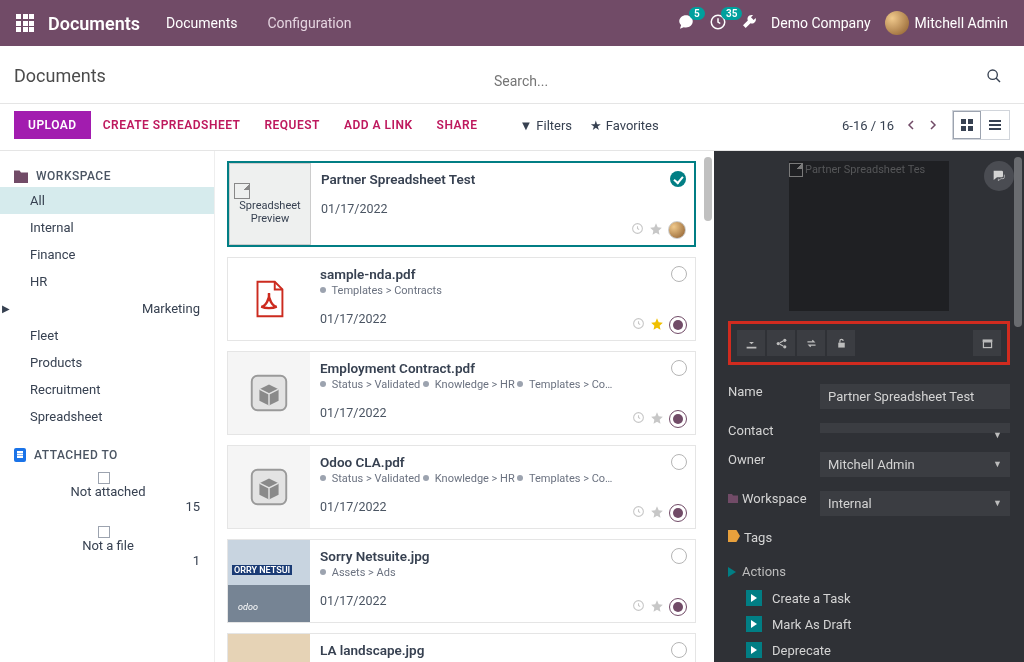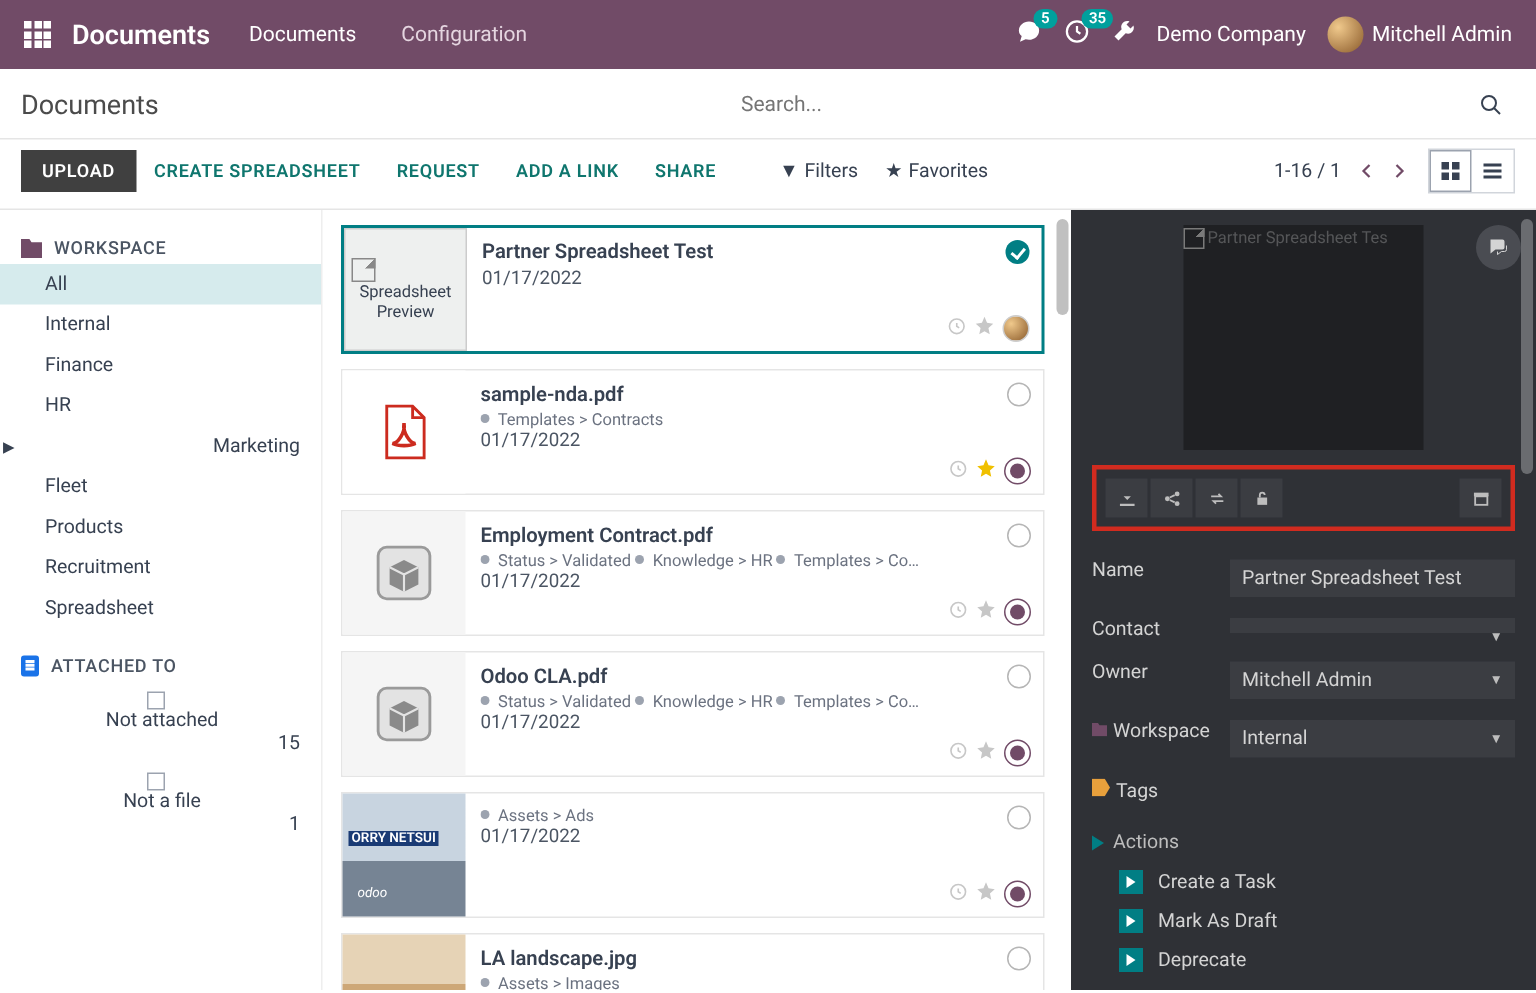--- a/index.html
+++ b/index.html
@@ -17,29 +17,29 @@
   .badge-icon svg { width:18px; height:18px; fill:#fff; }
   .badge-count { position:absolute; top:-6px; left:12px; background:#00A09D; color:#fff; border-radius:10px; font-size:10px; padding:1px 5px; font-weight:600;}
   .avatar { width:24px; height:24px; border-radius:50%; background: radial-gradient(circle at 30% 30%, #f0c98c, #8a5a2a); margin-right:6px;}
   .user { display:flex; align-items:center; font-size:14px;}
   .company { font-size:14px;text-align:center;}
   .wrench svg { width:16px; height:16px; fill:#fff;}
 
   
   .header { display:flex; align-items:center; padding: 10px 14px 8px; gap:10px; border-bottom:1px solid #e5e5e5;}
   .page-title { font-size:18px; color:#4b4b4b; flex: 0 0 auto; margin-right: auto;}
-  .search-wrap { flex:1; max-width: 520px; margin-left: auto;}
+  .search-wrap { flex:1; max-width: 520px; margin-left: auto; margin-top: 11px;}
   .search-input { width:100%; border:none; border-bottom: none; padding:6px 4px; font-size:14px; color:#6b7280; outline:none;}
   .search-glass { position:absolute; right:22px; color:#374151;}
   .header{ position:relative;}
 
   
   .toolbar { display:flex; align-items:center; padding: 6px 14px 10px; border-bottom:1px solid #e5e5e5;}
-  .btn-primary { background:#404040; color:#fff; border:none; padding:7px 14px; font-weight:600; font-size:12px; letter-spacing:0.5px; cursor:pointer;}
-  .btn-link { color:#0f766e; background:none; border:none; padding:7px 12px; font-weight:600; font-size:12px; letter-spacing:0.5px; cursor:pointer;}
+  .btn-primary { background:#a21caf; color:#fff; border:none; padding:7px 14px; font-weight:600; font-size:12px; letter-spacing:0.5px; cursor:pointer;}
+  .btn-link { color:#be185d; background:none; border:none; padding:7px 12px; font-weight:600; font-size:12px; letter-spacing:0.5px; cursor:pointer;}
   .toolbar .spacer { flex:1;}
   .filter-favorites { display:flex; gap:18px; color:#374151; font-size:13px; margin-right: auto; margin-left: 30px;}
   .filter-favorites span { cursor:pointer; display:flex; align-items:center; gap:4px;}
   .pager { margin-right:14px; font-size:13px; color:#374151; display:flex; align-items:center; gap:12px;}
   .pager svg { width:10px; height:10px; fill:#6b7280; cursor:pointer;}
   .view-switch { display:flex; border:1px solid #d1d5db;}
   .view-switch > div { width:28px; height:28px; display:flex; align-items:center; justify-content:center; cursor:pointer;}
   .view-switch > div.active { border:1px solid #9ca3af;}
 
   
@@ -69,21 +69,21 @@
   .thumb.pdf svg { width:46px; height:46px;}
   .thumb.box svg { width:46px; height:46px; }
   .thumb.img { background:linear-gradient(to bottom,#c8d4e0 55%, #768494 55%); position:relative; overflow:hidden;}
   .thumb.img::after{ content:"ORRY NETSUI"; position:absolute; top:30%; left:4px; background:#1a3b75; color:#fff; font-size:9px; font-weight:600; padding:0 2px;}
   .thumb.img .odoo { position:absolute; bottom:10px; left:10px; color:#fff; font-size:9px; font-style:italic;}
   .thumb.img2 { background:linear-gradient(to bottom, #e6d3b6 40%, #cda777 40%, #cda777 60%, #8b6a42 60%);}
   .card-body { flex:1; padding:8px 10px 6px; min-width:0;}
   .card-title { font-size:13.5px; font-weight:600; color:#374151; margin-bottom:2px; white-space:nowrap; overflow:hidden; text-overflow:ellipsis;}
   .tags-line { font-size:11px; color:#6b7280; white-space:nowrap; overflow:hidden; text-overflow:ellipsis;}
   .tags-line .dot { display:inline-block; width:6px; height:6px; border-radius:50%; background:#9ca3af; margin:0 3px 1px 0;}
-  .card-date { font-size:12.5px; color:#4b5563; margin-top:0;}
+  .card-date { font-size:12.5px; color:#4b5563; margin-top:14px;}
   .card-right { width:70px; display:flex; flex-direction:column; align-items:flex-end; justify-content:space-between; padding:8px 8px 6px 0;}
   .check-circle { width:16px; height:16px; border-radius:50%; border:1.5px solid #b5b5b5;}
   .check-circle.checked { background:#017E84; border:none; position:relative;}
   .check-circle.checked::after{ content:""; position:absolute; left:4px; top:4.5px; width:7px; height:4px; border-left:2px solid #fff; border-bottom:2px solid #fff; transform:rotate(-50deg);}
   .card-icons { display:flex; align-items:center; gap:5px;}
   .clock-icon svg{ width:13px; height:13px; stroke:#c7c7c7; fill:none; stroke-width:2;}
   .star-icon svg{ width:14px; height:14px; fill:#c7c7c7;}
   .star-icon.gold svg{ fill:#f0c000;}
   .tiny-avatar { width:18px; height:18px; border-radius:50%; border:1px solid #ccc; background:radial-gradient(circle at 30% 30%, #f0c98c, #8a5a2a);}
   .tiny-avatar.purple { background:#fff; border-color:#714B67; position:relative;}
@@ -180,21 +180,21 @@
   <button class="btn-link">CREATE SPREADSHEET</button>
   <button class="btn-link">REQUEST</button>
   <button class="btn-link">ADD A LINK</button>
   <button class="btn-link">SHARE</button>
   <div class="filter-favorites">
     <span>▼ <span>Filters</span></span>
     <span>★ <span>Favorites</span></span>
   </div>
   <div class="spacer"></div>
   <div class="pager">
-    <span>1-16 / 1</span>
+    <span>6-16 / 16</span>
     <svg viewBox="0 0 10 10">
         <path d="M7 1L3 5l4 4" stroke="#714B67" stroke-width="1.5" fill="none"></path>
       </svg>
     <svg viewBox="0 0 10 10">
         <path d="M3 1l4 4-4 4" stroke="#714B67" stroke-width="1.5" fill="none"></path>
       </svg>
   </div>
   <div class="view-switch">
     <div class="active">
         <svg width="14" height="14" viewBox="0 0 14 14">
@@ -370,20 +370,21 @@
               </svg></span>
             <div class="tiny-avatar purple"></div>
           </div>
         </div>
       </div>
       <div class="card">
         <div class="thumb img">
           <span class="odoo">odoo</span>
         </div>
         <div class="card-body">
+          <div class="card-title">Sorry Netsuite.jpg</div>
           <div class="tags-line"><span class="dot"></span> Assets &gt; Ads</div>
           <div class="card-date">01/17/2022</div>
         </div>
         <div class="card-right">
           <div class="check-circle"></div>
           <div class="card-icons">
             <span class="clock-icon"><svg viewBox="0 0 24 24">
                 <circle cx="12" cy="12" r="9"></circle>
                 <path d="M12 8v4l3 2"></path>
               </svg></span>

